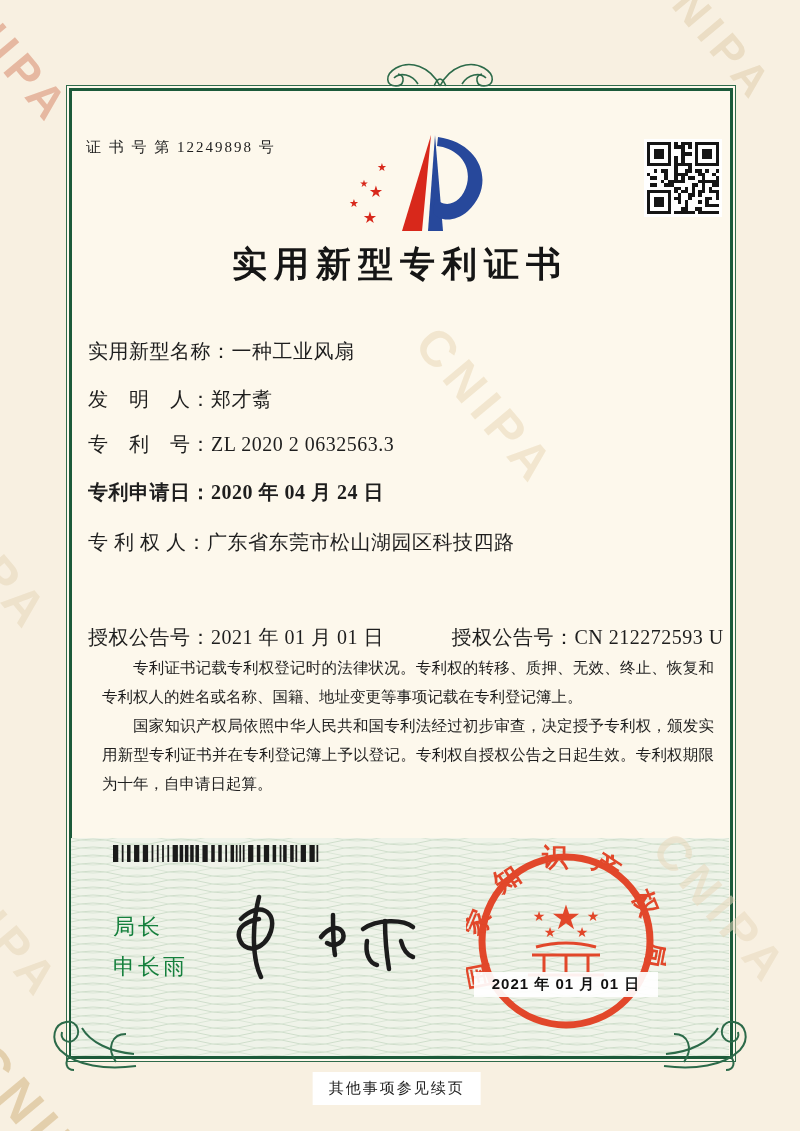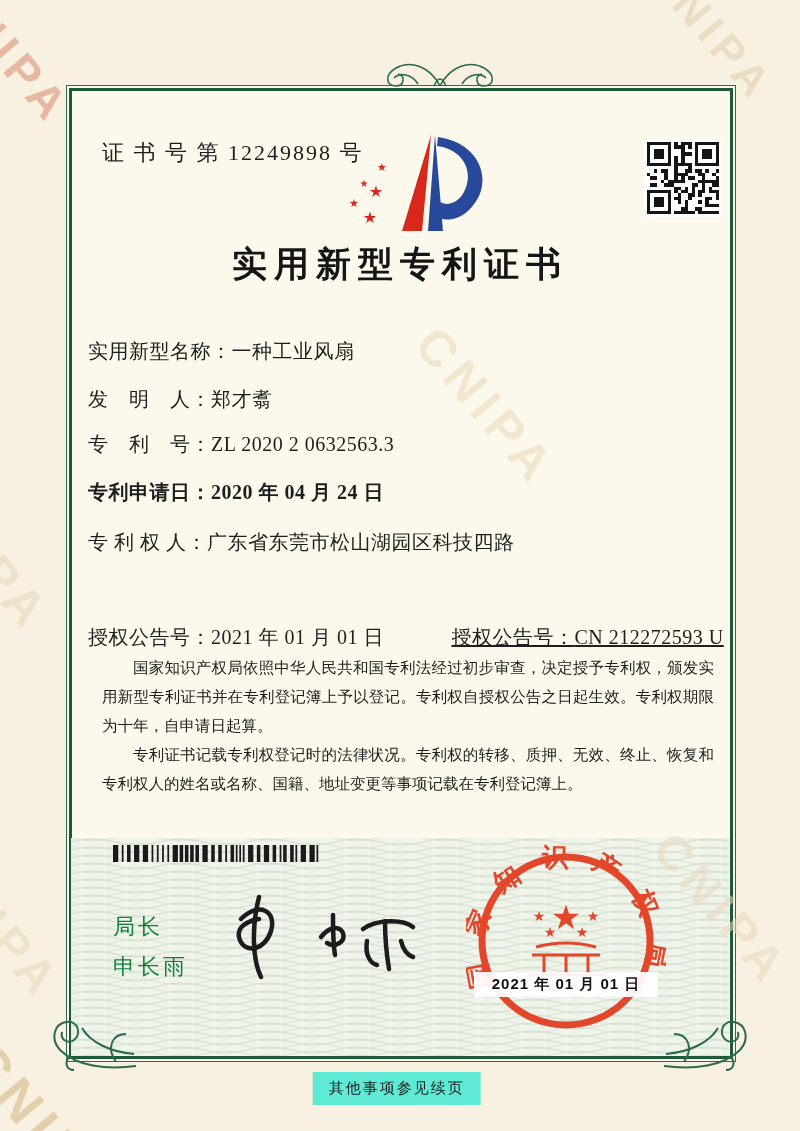--- a/index.html
+++ b/index.html
@@ -13,44 +13,44 @@
   .wm{position:absolute;font-family:"Liberation Sans","DejaVu Sans",sans-serif;font-weight:700;
       letter-spacing:7px;transform:rotate(50deg);transform-origin:0 0;pointer-events:none;z-index:1;}
   .w1{left:-30px;top:-34px;font-size:46px;color:#e2ab92;opacity:.8;}
   .w2{left:676px;top:-50px;font-size:44px;color:#e8d9bd;opacity:.8;}
   .w3{left:448px;top:316px;font-size:50px;color:#ead9b8;opacity:.55;}
   .w4{left:-58px;top:462px;font-size:50px;color:#e8d9bd;opacity:.6;}
   .w5{left:-44px;top:836px;font-size:48px;color:#e8d9bd;opacity:.6;}
   .w6{left:684px;top:822px;font-size:48px;color:#e8d9bd;opacity:.55;}
   .w7{left:2px;top:1030px;font-size:54px;color:#dfc8a0;opacity:.8;}
   .content{position:absolute;inset:0;z-index:2;}
-  .cert-no{position:absolute;left:102px;top:138px;font-size:22px;letter-spacing:2px;}
+  .cert-no{position:absolute;left:86px;top:138px;font-size:15px;letter-spacing:2px;}
   .logo{position:absolute;left:336px;top:123px;}
   .qr{position:absolute;left:644px;top:139px;background:#fff;padding:3px;line-height:0;}
   .title{position:absolute;left:0;right:0;top:241px;text-align:center;font-size:35px;font-weight:700;letter-spacing:7px;color:#151515;}
   .f-row{position:absolute;left:88px;font-size:20px;letter-spacing:.5px;white-space:nowrap;}
   .f1{top:338px;} .f2{top:386px;} .f3{top:431px;} .f4{top:479px;font-weight:bold;} .f5{top:529px;}
   .f6{top:575px;white-space:normal;}
   .f6 .f-label{display:inline-block;vertical-align:top;}
   .f6 .f-value{display:inline-block;width:505px;vertical-align:top;word-break:break-all;line-height:26px;}
   .fg{top:624px;}
-  .fg .pair2{margin-left:62px;text-decoration:underline;}
+  .fg .pair2{margin-left:62px;}
   .paras{position:absolute;left:102px;top:653px;width:612px;font-size:15.5px;line-height:29px;text-align:justify;}
   .paras p{margin:0;text-indent:2em;}
   .barcode{position:absolute;left:113px;top:845px;line-height:0;}
   .director,.director-name{position:absolute;left:113px;font-family:"Liberation Sans","DejaVu Sans",sans-serif;
       font-size:22px;letter-spacing:3px;color:#15803d;}
   .director{top:912px;} .director-name{top:952px;}
   .signature{position:absolute;left:225px;top:885px;}
   .seal{position:absolute;left:466px;top:841px;opacity:.93;}
   .seal-date{position:absolute;left:474px;top:972px;width:184px;text-align:center;
       background:rgba(255,255,255,.92);font-family:"Liberation Sans","DejaVu Sans",sans-serif;
       font-weight:700;font-size:15px;padding:3px 0;letter-spacing:1px;z-index:3;color:#111;}
   .page-info{position:absolute;left:0;right:0;top:1028px;text-align:center;font-size:14.5px;letter-spacing:1px;}
-  .note{position:absolute;left:50%;top:1072px;transform:translateX(-52%);background:#5eead4;
+  .note{position:absolute;left:50%;top:1072px;transform:translateX(-52%);background:#ffffff;
       padding:7px 16px;font-size:15px;letter-spacing:2px;}
   .orn{position:absolute;z-index:2;line-height:0;}
   .orn-top{left:372px;top:56px;}
   .orn-bl{left:46px;top:1012px;}
   .orn-br{left:659px;top:1012px;transform:scaleX(-1);}
 </style>
 </head>
 <body>
 
 <div class="page">
@@ -282,22 +282,22 @@
     </div>
     <div class="f-row f5">
       <span class="f-label">专 利 权 人：</span><span class="f-value">广东省东莞市松山湖园区科技四路</span>
     </div>
     <div class="f-row fg">
       <span class="pair1"><span>授权公告号：</span><span>2021 年 01 月 01 日</span></span>
       <span class="pair2"><span>授权公告号：</span><span>CN 212272593 U</span></span>
     </div>
 
     <div class="paras">
+      <p>专利证书记载专利权登记时的法律状况。专利权的转移、质押、无效、终止、恢复和专利权人的姓名或名称、国籍、地址变更等事项记载在专利登记簿上。</p>
       <p>国家知识产权局依照中华人民共和国专利法经过初步审查，决定授予专利权，颁发实用新型专利证书并在专利登记簿上予以登记。专利权自授权公告之日起生效。专利权期限为十年，自申请日起算。</p>
-      <p>专利证书记载专利权登记时的法律状况。专利权的转移、质押、无效、终止、恢复和专利权人的姓名或名称、国籍、地址变更等事项记载在专利登记簿上。</p>
     </div>
 
     <div class="barcode"><svg width="207" height="17" viewBox="0 0 118 10" preserveAspectRatio="none" fill="#1a1a1a">
           <rect x="0" y="0" width="3" height="10"></rect>
           <rect x="5" y="0" width="1" height="10"></rect>
           <rect x="8" y="0" width="2" height="10"></rect>
           <rect x="12" y="0" width="3" height="10"></rect>
           <rect x="17" y="0" width="3" height="10"></rect>
           <rect x="22" y="0" width="1" height="10"></rect>
           <rect x="25" y="0" width="1" height="10"></rect>

